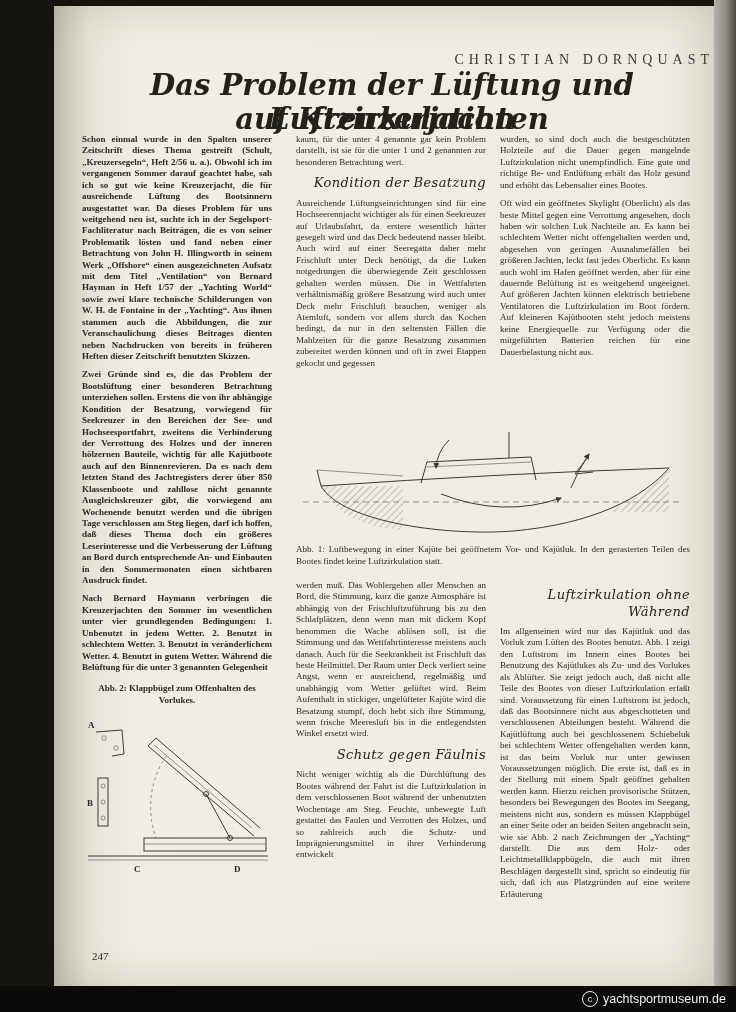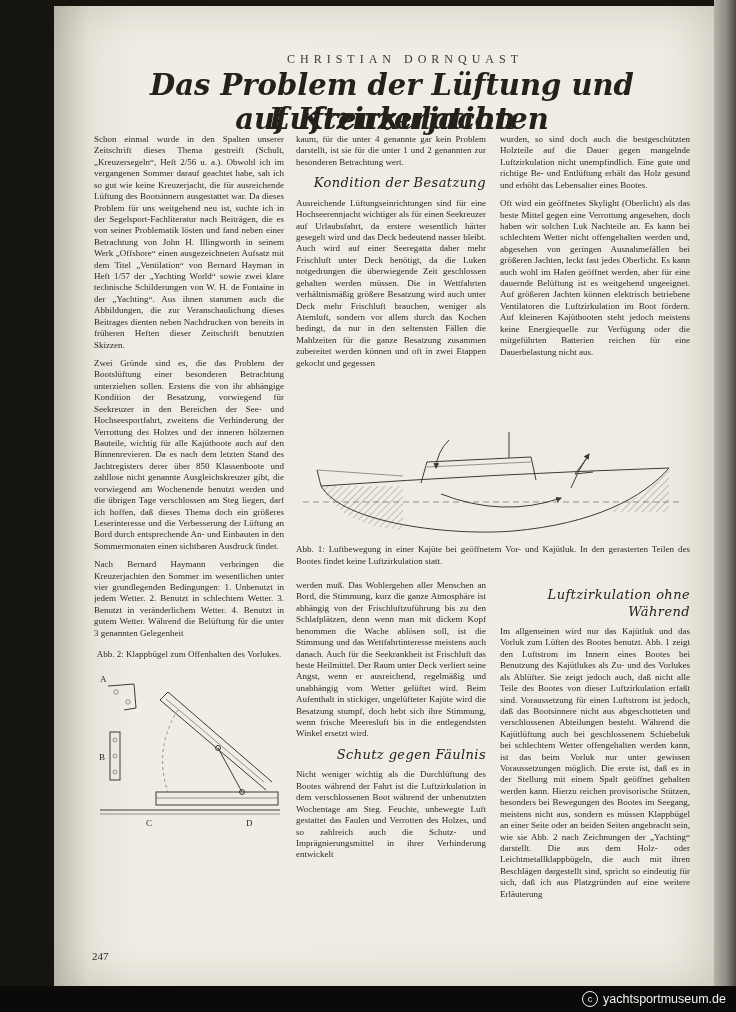--- a/index.html
+++ b/index.html
@@ -21,37 +21,37 @@
   .bottom-bar{
     position:absolute;left:0;bottom:0;width:736px;height:26px;
     background:#0b0a08;display:flex;align-items:center;justify-content:flex-end;
     box-sizing:border-box;padding-right:10px;gap:6px;
   }
   .watermark{color:#f2f2f0;font-family:"Liberation Sans",sans-serif;font-size:12.5px;display:flex;align-items:center;gap:5px;}
   .c-icon{display:inline-flex;width:14px;height:14px;border:1.2px solid #f2f2f0;border-radius:50%;
     align-items:center;justify-content:center;font-size:9px;line-height:1;}
   
   .author{
-    position:absolute;left:0;top:46px;width:100%;text-align:center;
-    font-size:12px;letter-spacing:5px;color:#3a382f;font-family:"Liberation Serif",serif;margin-left:21px;
+    position:absolute;left:0;top:46px;width:100%;text-align:right;
+    font-size:14px;letter-spacing:5px;color:#3a382f;font-family:"Liberation Serif",serif;
   }
   .title{
     position:absolute;left:8px;width:100%;text-align:center;
     font-family:"DejaVu Serif",serif;font-style:italic;font-weight:bold;
     color:#23211b;
   }
   .title.l1{top:62px;font-size:29px;}
   .title.l2{top:96px;font-size:29px;}
   
   .col{
     position:absolute;width:190px;font-size:9px;line-height:1.27;
     text-align:justify;color:#2b2a24;hyphens:auto;overflow:hidden;
   }
   .col p{margin:0 0 7px 0;}
-  #col1{left:40px;top:128px;height:826px;}
+  #col1{left:28px;top:128px;height:826px;font-weight:bold;}
   #col2a{left:242px;top:128px;height:290px;}
   #col3a{left:446px;top:128px;height:290px;}
   #col2b{left:242px;top:574px;height:380px;}
   #col3b{left:446px;top:574px;height:380px;}
   .col-head{
     font-family:"DejaVu Serif",serif;font-style:italic;font-weight:normal;
     font-size:13px;text-align:right;margin:7px 0 6px 0;color:#24221c;letter-spacing:0.4px;
   }
   
   .fig1-block{position:absolute;left:242px;top:420px;width:394px;}

